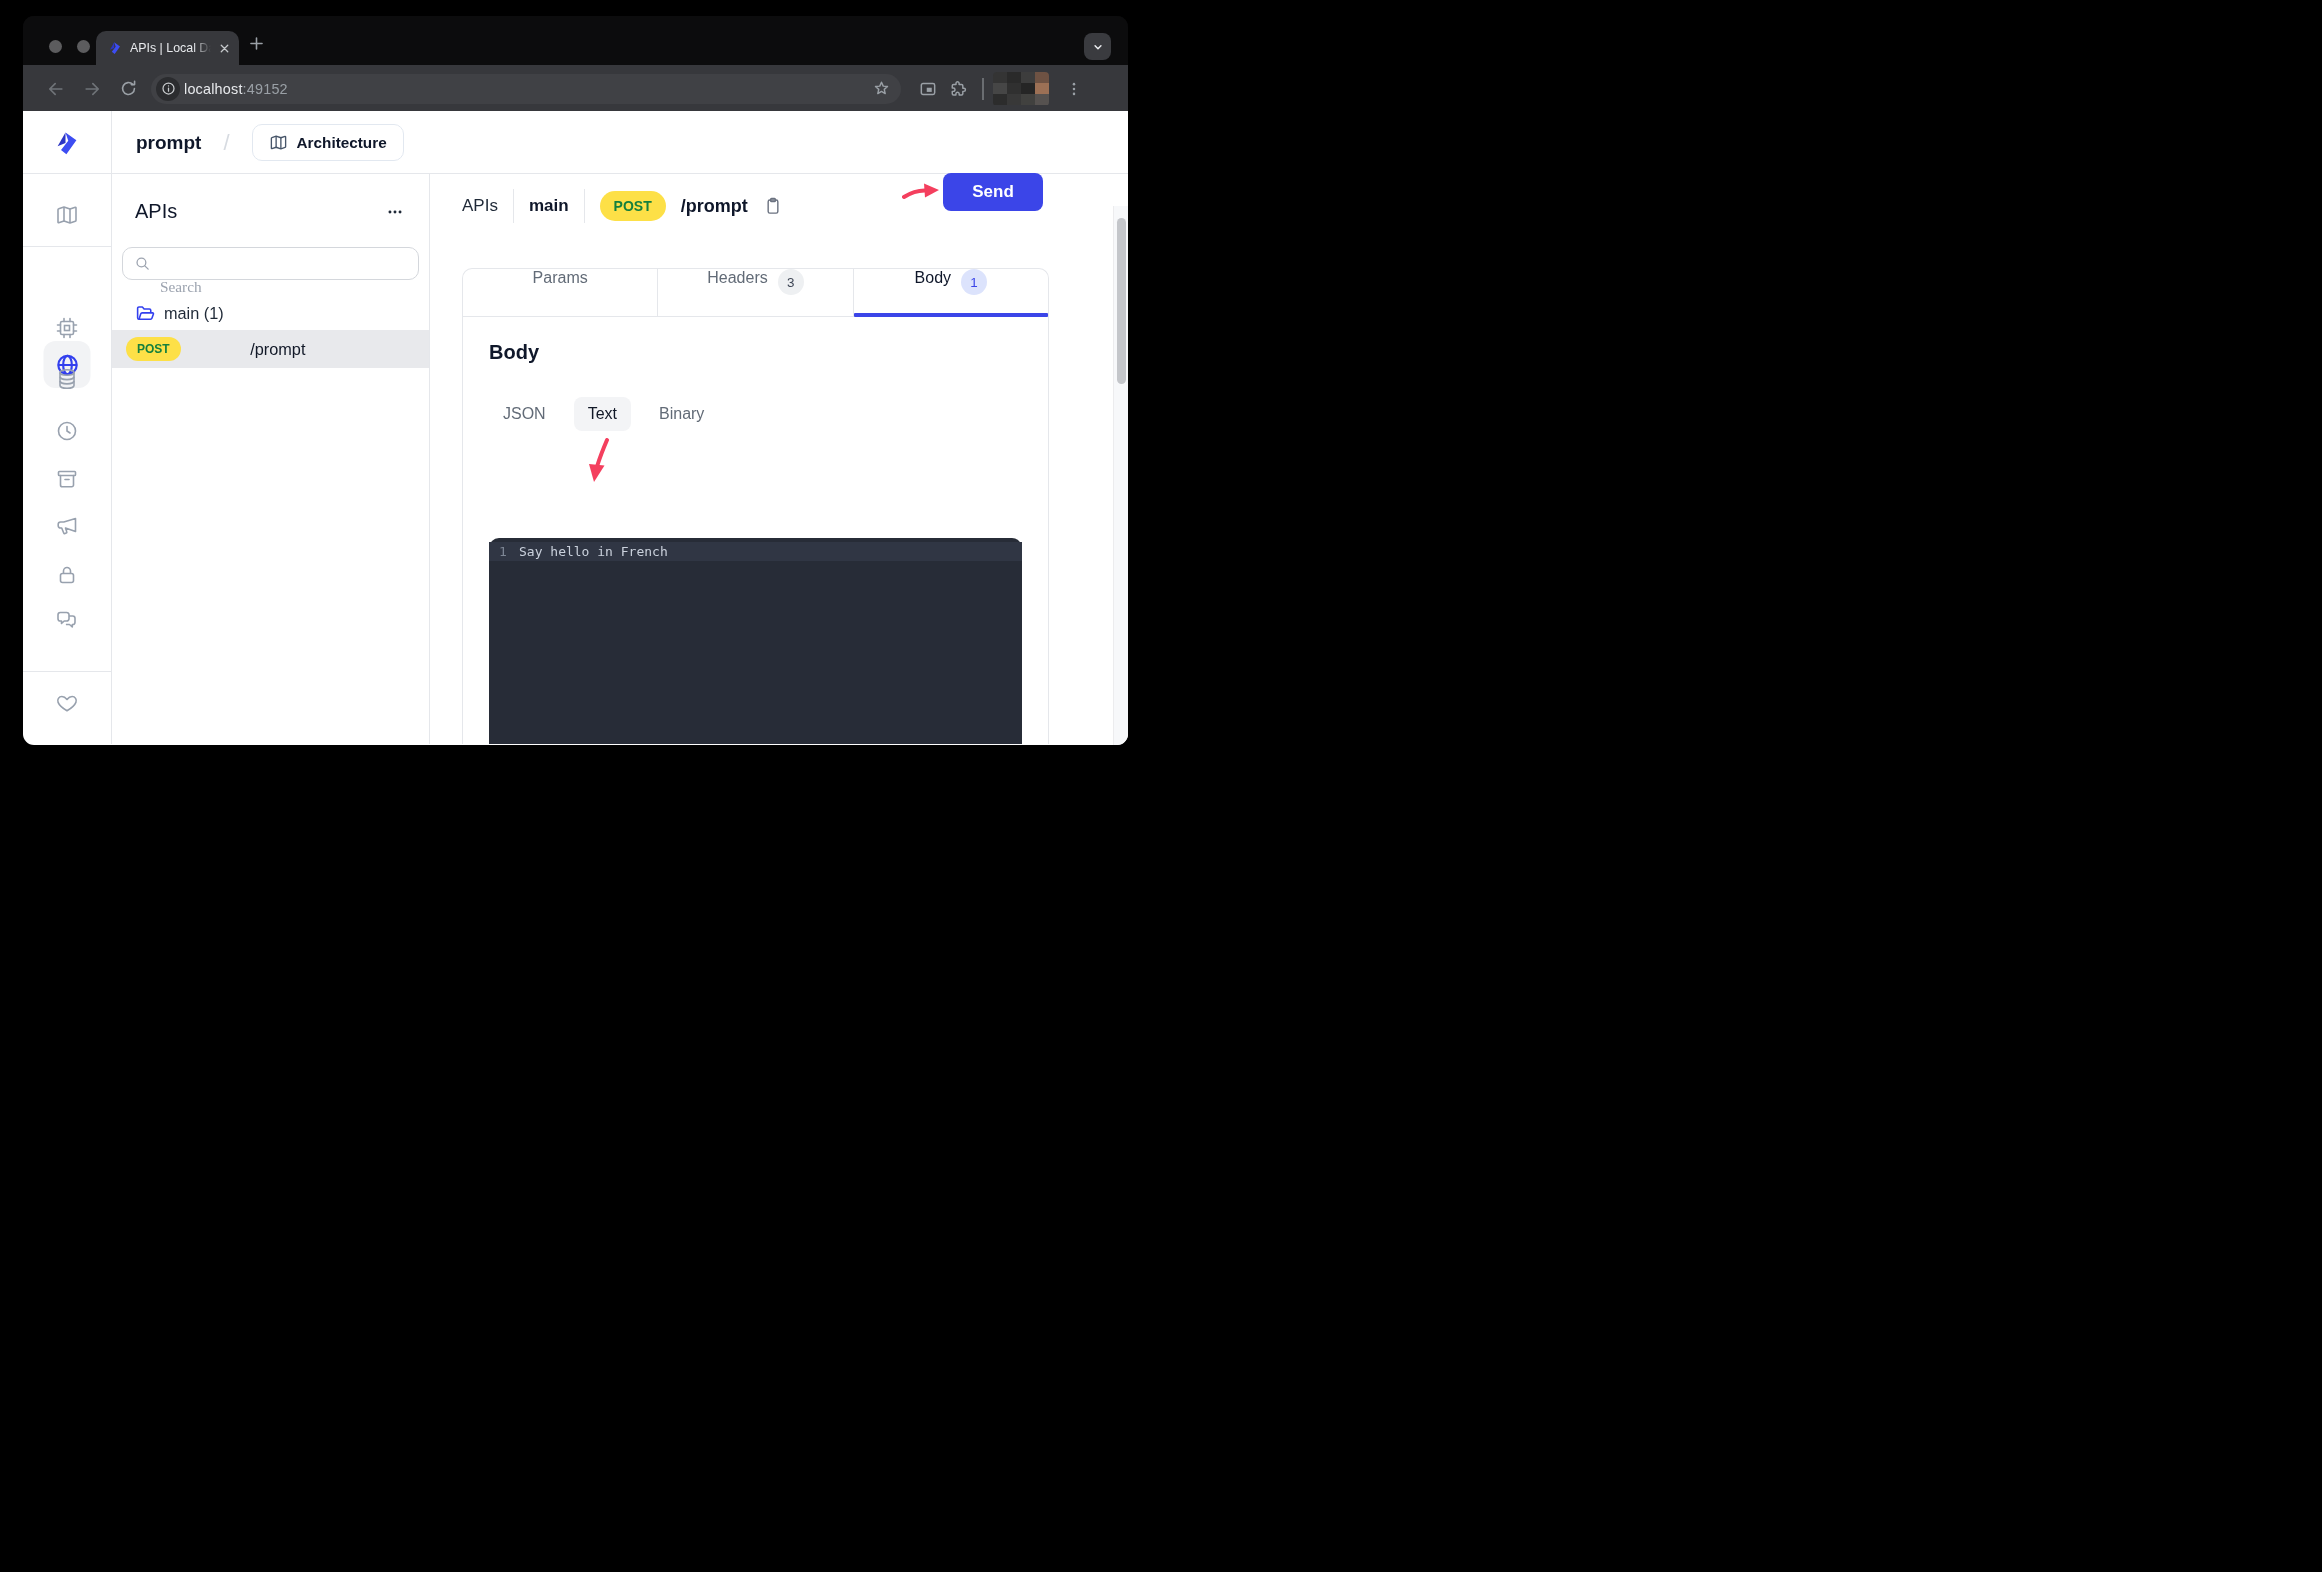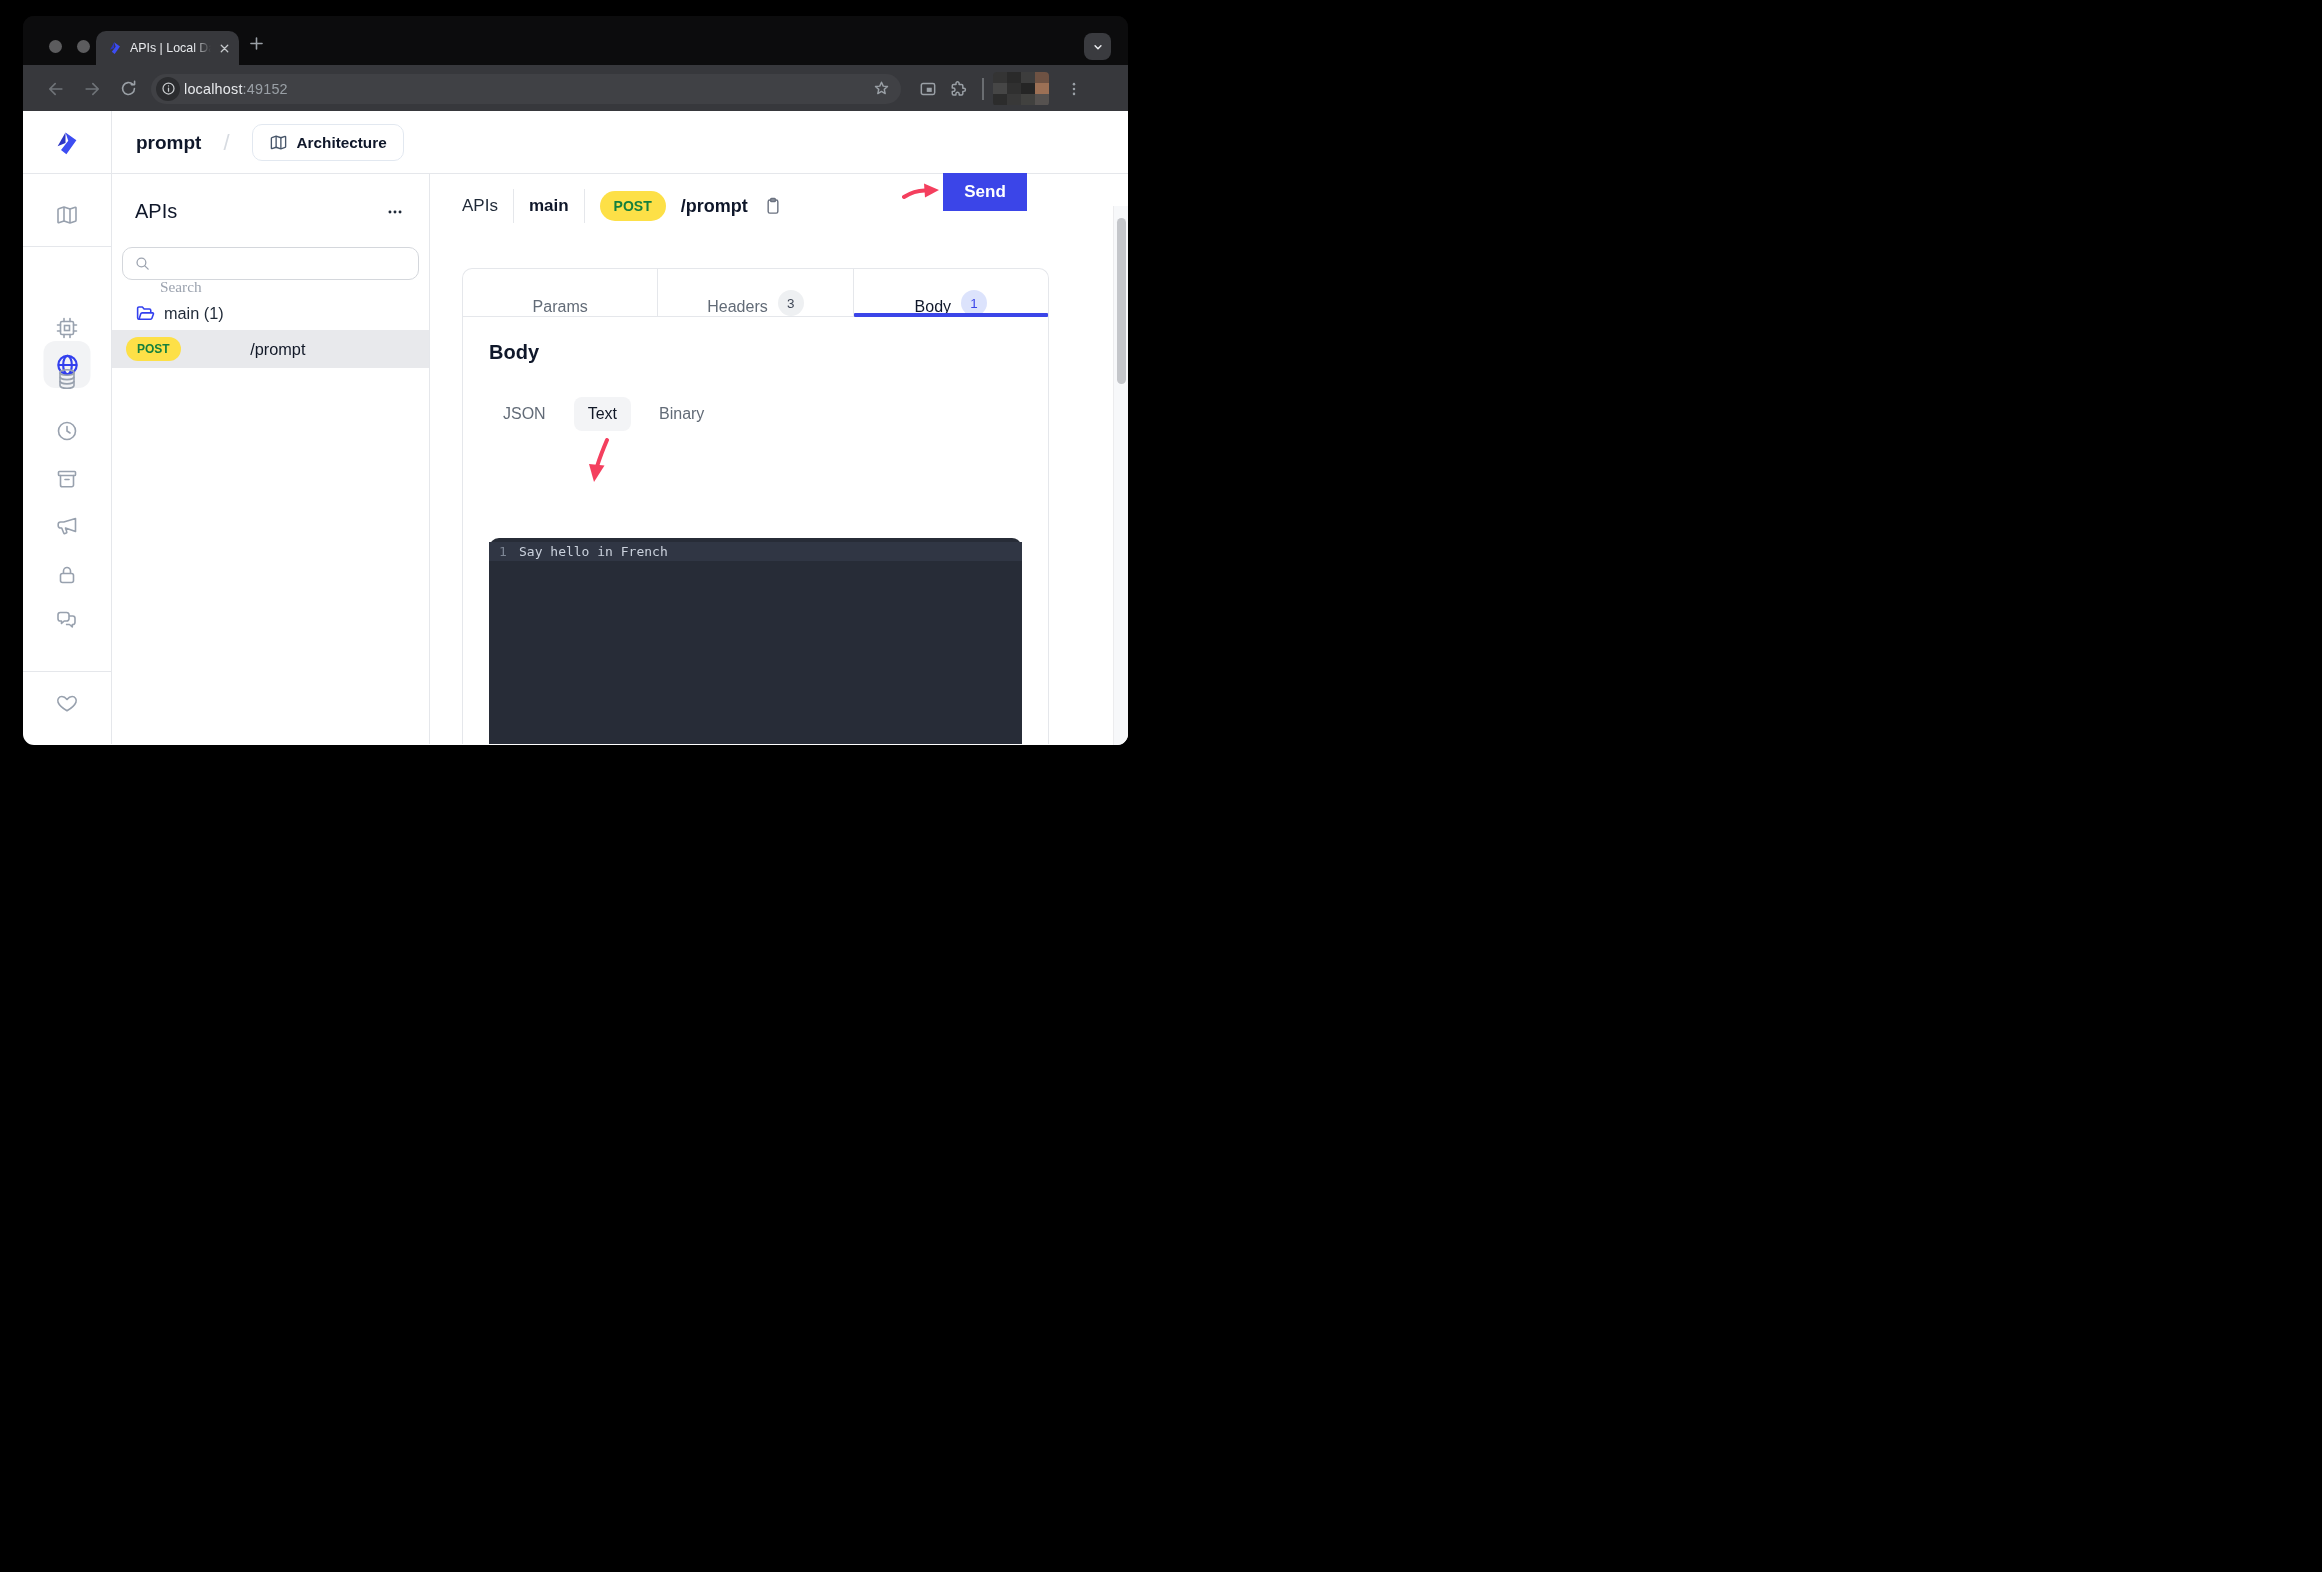--- a/index.html
+++ b/index.html
@@ -59,27 +59,27 @@
   .pill.md { font-size:14px; padding:7px 14px; }
   .ep-path { flex:1; text-align:center; font-size:16.3px; color:#111827; margin-right:40px; }
 
   
   .reqbar { position:absolute; left:439px; top:78px; display:flex; align-items:center; gap:15px; }
   .rq-apis { font-size:17px; color:#1f2937; }
   .vdiv { width:1px; height:34px; background:#e5e7eb; }
   .rq-group { font-size:17px; font-weight:700; }
   .rq-path { font-size:18px; font-weight:700; }
   .copy-ic { color:#6b7280; display:flex; cursor:pointer; }
-  .send { position:absolute; left:920px; top:62px; width:84px; height:38px; background:#3b45e8; color:#fff; font-size:17px; font-weight:600; border:none; border-radius:0; cursor:pointer; font-family:inherit; }
+  .send { position:absolute; left:920px; top:62px; width:100px; height:38px; background:#3b45e8; color:#fff; font-size:17px; font-weight:600; border:none; border-radius:8px; cursor:pointer; font-family:inherit; }
   .arrow1 { position:absolute; left:879px; top:69px; }
   .arrow2 { position:absolute; left:564px; top:327px; }
 
   .card { position:absolute; left:439px; top:157px; width:587px; height:476px; border:1px solid #e5e7eb; border-bottom:none; border-radius:10px 10px 0 0; }
   .tabsrow { display:flex; height:48px; border-bottom:1px solid #e5e7eb; }
-  .tabcell { flex:1; display:flex; align-items:flex-end; justify-content:center; gap:10px; font-size:16px; color:#626b77; border-right:1px solid #e5e7eb; cursor:pointer; position:relative; }
+  .tabcell { flex:1; display:flex; align-items:flex-start; justify-content:center; gap:10px; font-size:16px; color:#626b77; border-right:1px solid #e5e7eb; cursor:pointer; position:relative; }
   .tabcell:last-child { border-right:none; }
   .tabcell.active { color:#0f172a; font-weight:500; }
   .badge { min-width:26px; height:26px; border-radius:989px; display:flex; align-items:center; justify-content:center; font-size:13.4px; }
   .badge.gray { background:#eef0f2; color:#3f4756; }
   .badge.blue { background:#dce3fc; color:#3b45e8; }
   .underline { position:absolute; left:0; right:0; bottom:-1px; height:4px; background:#3b45e8; border-radius:1px; }
   .card-body { padding:24px 26px 0 26px; }
   .body-h { font-size:20px; font-weight:700; }
   .fmt-tabs { margin-top:33px; display:flex; align-items:center; gap:14px; }
   .fmt { font-size:16px; color:#626b77; padding:8px 14px; cursor:pointer; }

